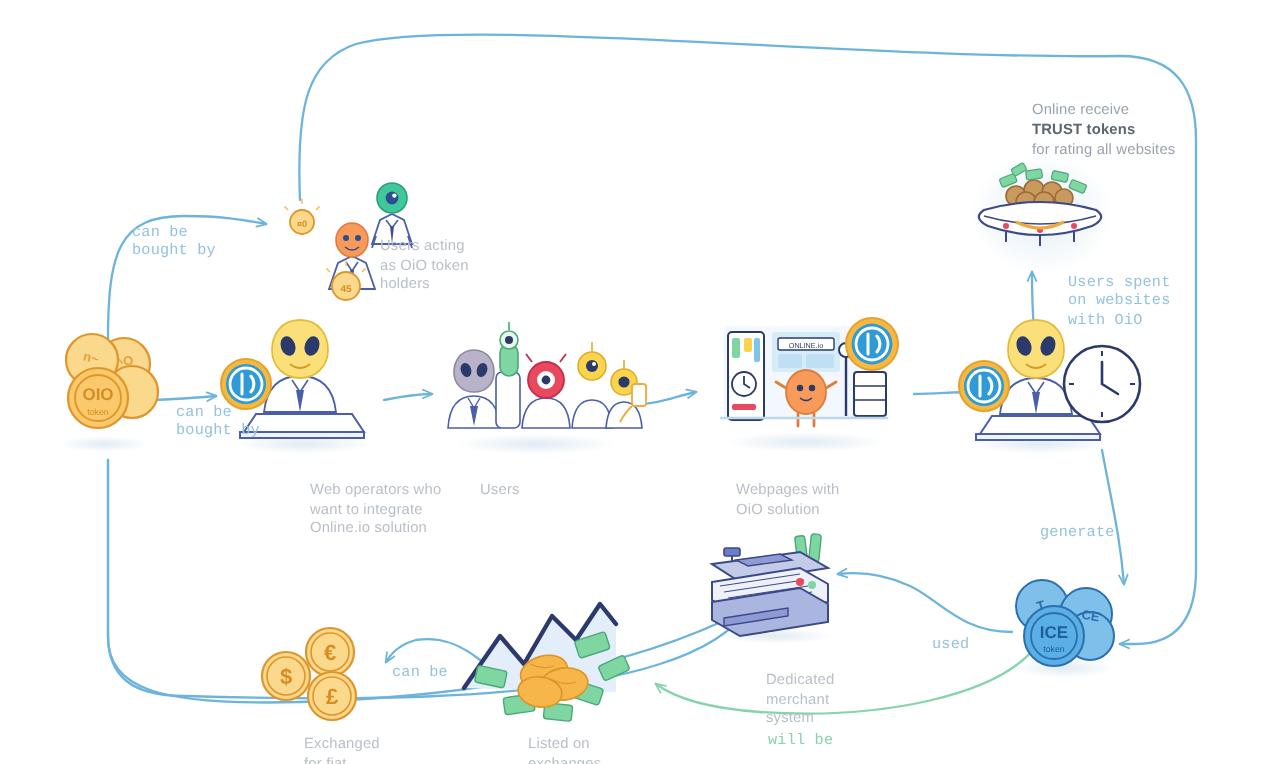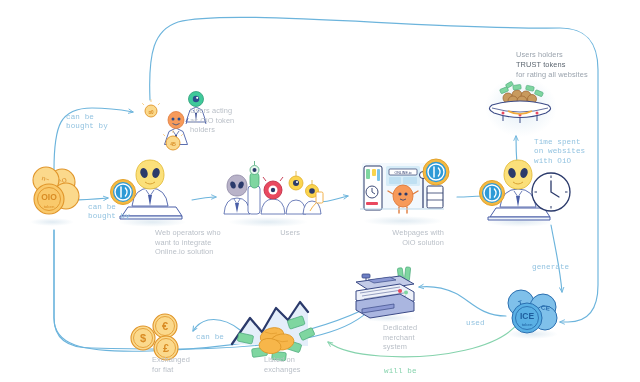--- a/index.html
+++ b/index.html
@@ -33,33 +33,34 @@
   .flow-label.green { color: #86d3ad; text-align: center; }
   .node-caption {
     position: absolute;
     font-family: "Liberation Sans", sans-serif;
     font-size: 7.4px;
     line-height: 9.6px;
     color: #b9bfc7;
     letter-spacing: 0.1px;
     white-space: pre-line;
     pointer-events: none;
-  }
-  .node-caption.center { text-align: right; }
+    margin-top: 12px;
+  }
+  .node-caption.center { text-align: left; }
   .note {
     position: absolute;
     font-family: "Liberation Sans", sans-serif;
     font-size: 7.4px;
     line-height: 9.8px;
     color: #9aa3ad;
     letter-spacing: 0.1px;
     white-space: pre-line;
     pointer-events: none;
   }
-  .note b { color: #5c6670; font-weight: normal; }
+  .note b { color: #5c6670; font-weight: bold; }
 </style>
 </head>
 <body>
 
 <svg id="diagram" viewBox="0 0 640 382" xmlns="http://www.w3.org/2000/svg">
   <defs>
     <marker id="ah" viewBox="0 0 10 10" refX="8.5" refY="5" markerWidth="5.2" markerHeight="5.2" orient="auto-start-reverse">
       <path d="M1,1.4 L9,5 L1,8.6" fill="none" stroke="#6cb4dc" stroke-width="1.5" stroke-linecap="round" stroke-linejoin="round"></path>
     </marker>
     <marker id="ahg" viewBox="0 0 10 10" refX="8.5" refY="5" markerWidth="5.2" markerHeight="5.2" orient="auto-start-reverse">
@@ -424,27 +425,27 @@
 
 <div class="node-caption" style="left:155px; top:228px;">Web operators who
 want to integrate
 Online.io solution</div>
 
 <div class="node-caption center" style="left:240px; top:228px; width:60px;">Users</div>
 
 <div class="node-caption center" style="left:368px; top:228px; width:76px;">Webpages with
 OiO solution</div>
 
-<div class="flow-label" style="left:534px; top:138px;">Time spent
+<div class="flow-label" style="left:534px; top:138px;">Users spent
 on websites
 with OiO</div>
 
-<div class="note" style="left:516px; top:50px;"><span>Users holders</span><br><b>TRUST tokens</b><br><span>for rating all websites</span></div>
-
-<div class="flow-label" style="left:532px; top:263px;">generate</div>
+<div class="note" style="left:516px; top:50px;"><span>Online receive</span><br><b>TRUST tokens</b><br><span>for rating all websites</span></div>
+
+<div class="flow-label" style="left:520px; top:263px;">generate</div>
 
 <div class="flow-label" style="left:466px; top:278px;margin-top:41px;">used</div>
 
 <div class="node-caption" style="left:383px; top:323px;">Dedicated
 merchant
 system</div>
 
 <div class="flow-label green" style="left:384px; top:367px;">will be</div>
 
 <div class="node-caption" style="left:264px; top:355px;">Listed on

